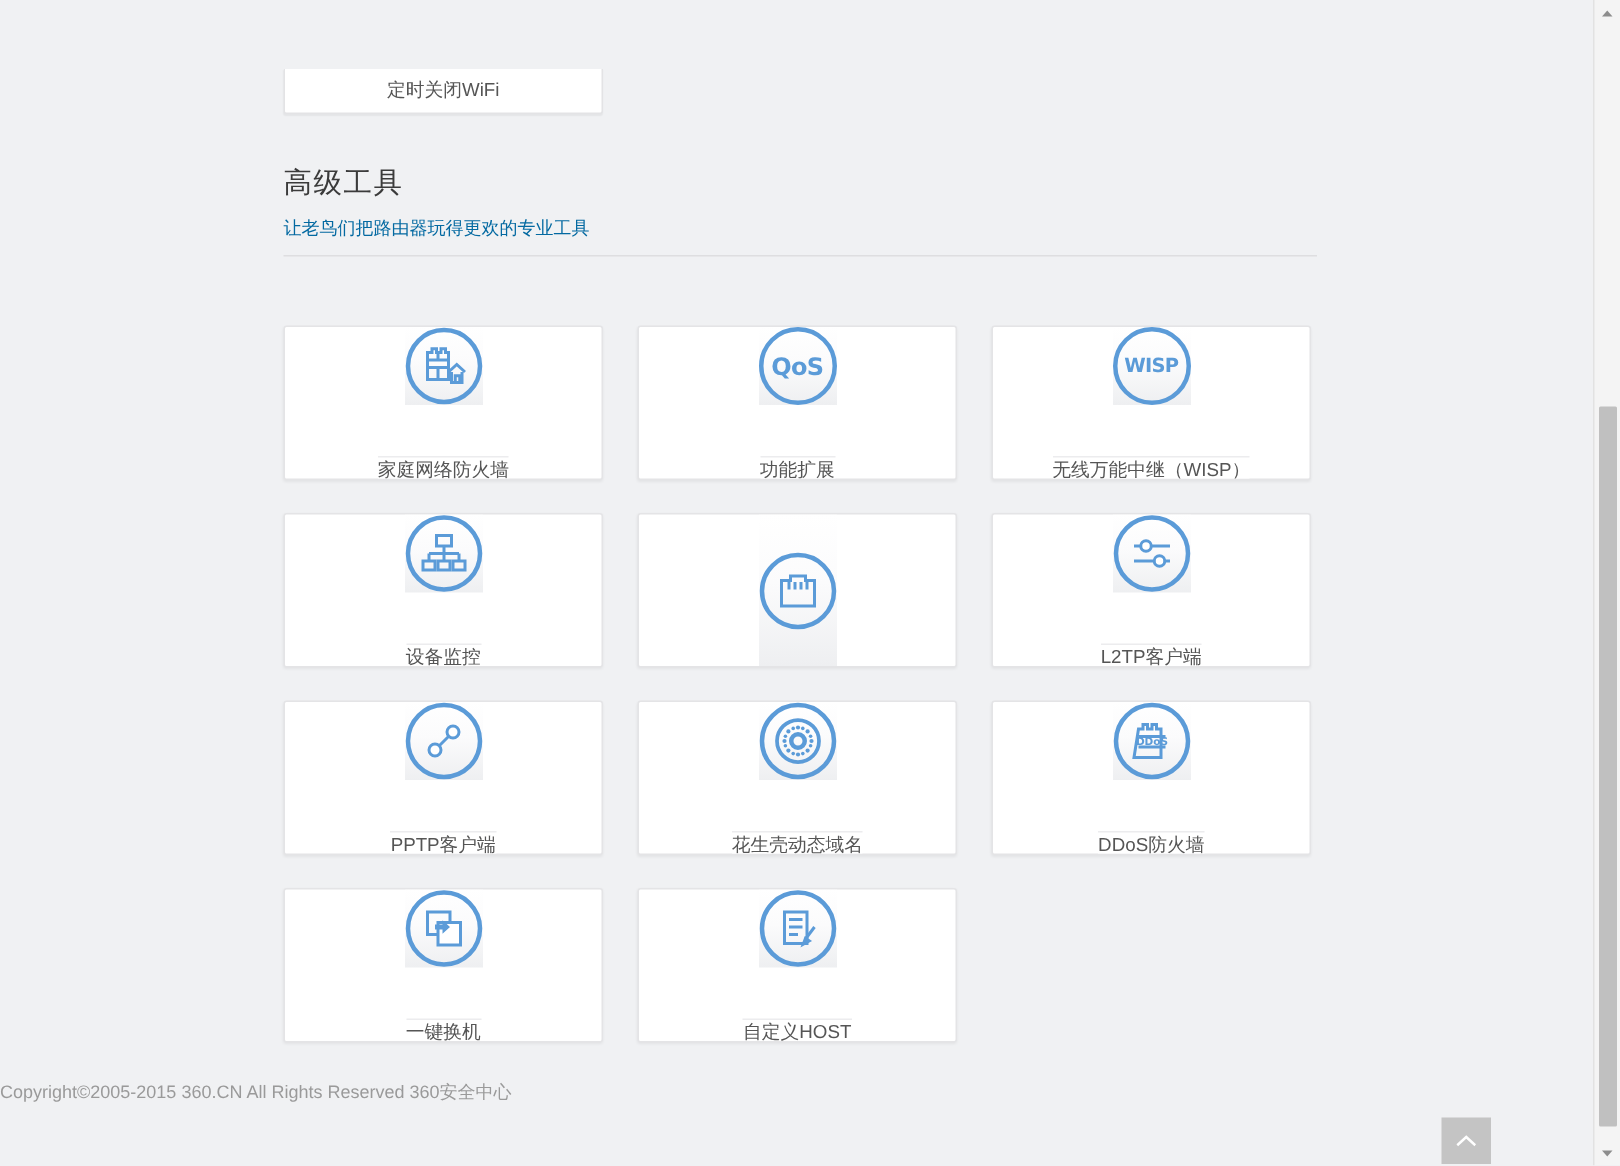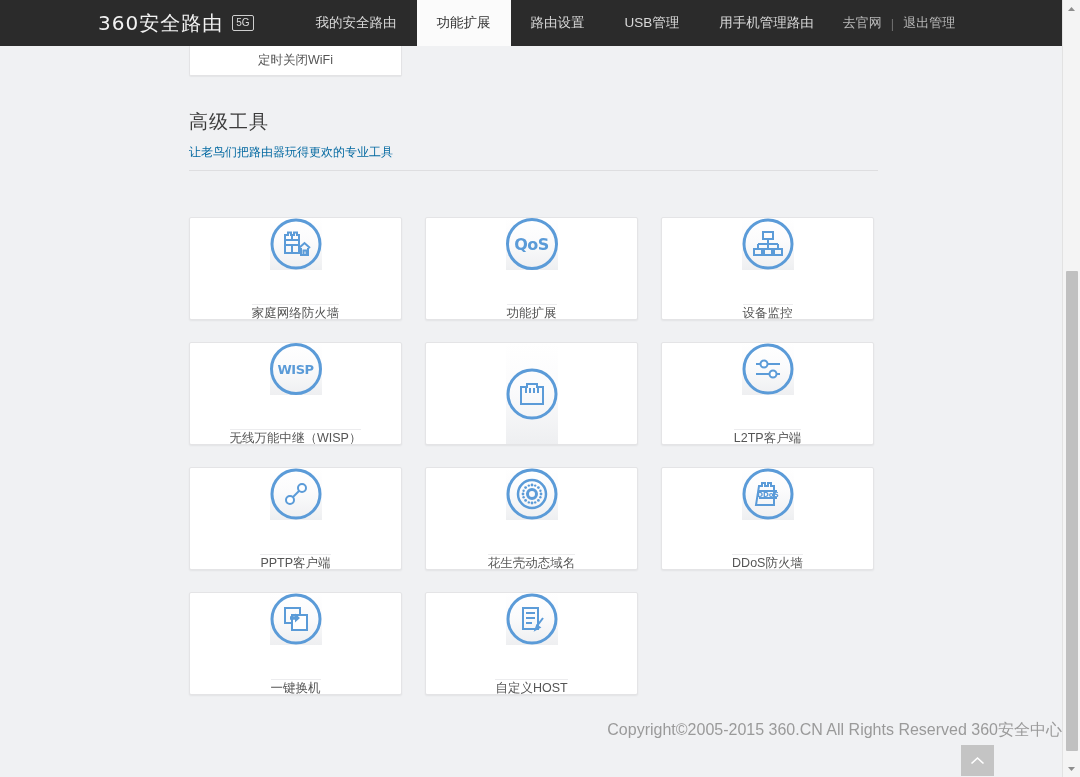--- a/index.html
+++ b/index.html
@@ -173,22 +173,22 @@
     font-family: "DejaVu Sans", sans-serif;
   }
   .icon-text.qos { font-size: 16px; letter-spacing: -0.5px; }
   .icon-text.wisp { font-size: 13px; letter-spacing: -0.5px; }
 
   
   .footer {
     position: absolute;
     left: 0; top: 674px;
     width: 1062px;
-    text-align: right;
-    font-size: 16px;
+    text-align: left;
+    font-size: 12px;
     color: #9a9a9a;
   }
 
   
   .back-top {
     position: absolute;
     left: 961px; top: 699px;
     width: 33px; height: 31px;
     background: #c4c4c4;
     display: flex; align-items: center; justify-content: center;
@@ -219,40 +219,20 @@
     background: #c0c0c0;
     border-radius: 1px;
     cursor: pointer;
   }
 </style>
 </head>
 <body>
 
 <div class="page">
 
-  <div class="header">
-    <div class="logo-wrap">
-      <span class="logo-text">360安全路由</span>
-      <span class="logo-badge">5G</span>
-    </div>
-
-    <div class="nav">
-      <a class="nav-item">我的安全路由</a>
-      <a class="nav-item active">功能扩展</a>
-      <a class="nav-item">路由设置</a>
-      <a class="nav-item">USB管理</a>
-      <a class="nav-item">用手机管理路由</a>
-    </div>
-
-    <div class="header-right">
-      <a>去官网</a>
-      <span class="header-sep">|</span>
-      <a>退出管理</a>
-    </div>
-  </div>
 
   <div class="content">
 
     <div class="partial-card">
       <span>定时关闭WiFi</span>
     </div>
 
     <div class="section">
       <h2 class="section-title">高级工具</h2>
       <div class="section-sub">让老鸟们把路由器玩得更欢的专业工具</div>
@@ -279,47 +259,47 @@
           </svg>
         </div>
         <div class="card-label">家庭网络防火墙</div>
       </div>
 
       <div class="card">
         <div class="card-icon-area">
           <div class="icon-text qos">QoS</div>
         </div>
         <div class="card-label">功能扩展</div>
+      </div>
+
+      <div class="card">
+        <div class="card-icon-area">
+          <div class="icon-text wisp">WISP</div>
+        </div>
+        <div class="card-label">无线万能中继（WISP）</div>
       </div>
 
       <div class="card">
         <div class="card-icon-area">
           <svg class="icon" viewBox="0 0 52 52">
             <circle cx="26" cy="26" r="24" fill="none" stroke="#5b9bd8" stroke-width="3"></circle>
             <g stroke="#5b9bd8" stroke-width="2" fill="none">
               <rect x="21" y="14" width="10" height="7"></rect>
               <line x1="26" y1="21" x2="26" y2="26"></line>
               <line x1="16" y1="26" x2="36" y2="26"></line>
               <line x1="16" y1="26" x2="16" y2="31"></line>
               <line x1="26" y1="26" x2="26" y2="31"></line>
               <line x1="36" y1="26" x2="36" y2="31"></line>
               <rect x="12" y="31" width="8" height="6"></rect>
               <rect x="22" y="31" width="8" height="6"></rect>
               <rect x="32" y="31" width="8" height="6"></rect>
             </g>
           </svg>
         </div>
         <div class="card-label">设备监控</div>
-      </div>
-
-      <div class="card">
-        <div class="card-icon-area">
-          <div class="icon-text wisp">WISP</div>
-        </div>
-        <div class="card-label">无线万能中继（WISP）</div>
       </div>
 
       <div class="card">
         <div class="card-icon-area">
           <svg class="icon" viewBox="0 0 52 52">
             <circle cx="26" cy="26" r="24" fill="none" stroke="#5b9bd8" stroke-width="3"></circle>
             <g stroke="#5b9bd8" stroke-width="2" fill="none">
               <path d="M15 19 h6 v-3 h10 v3 h6 v17 h-22 z"></path>
             </g>
             <g fill="#5b9bd8">

